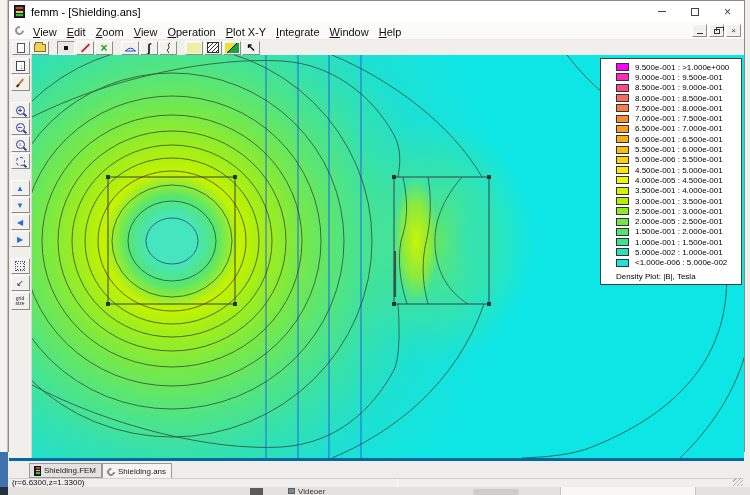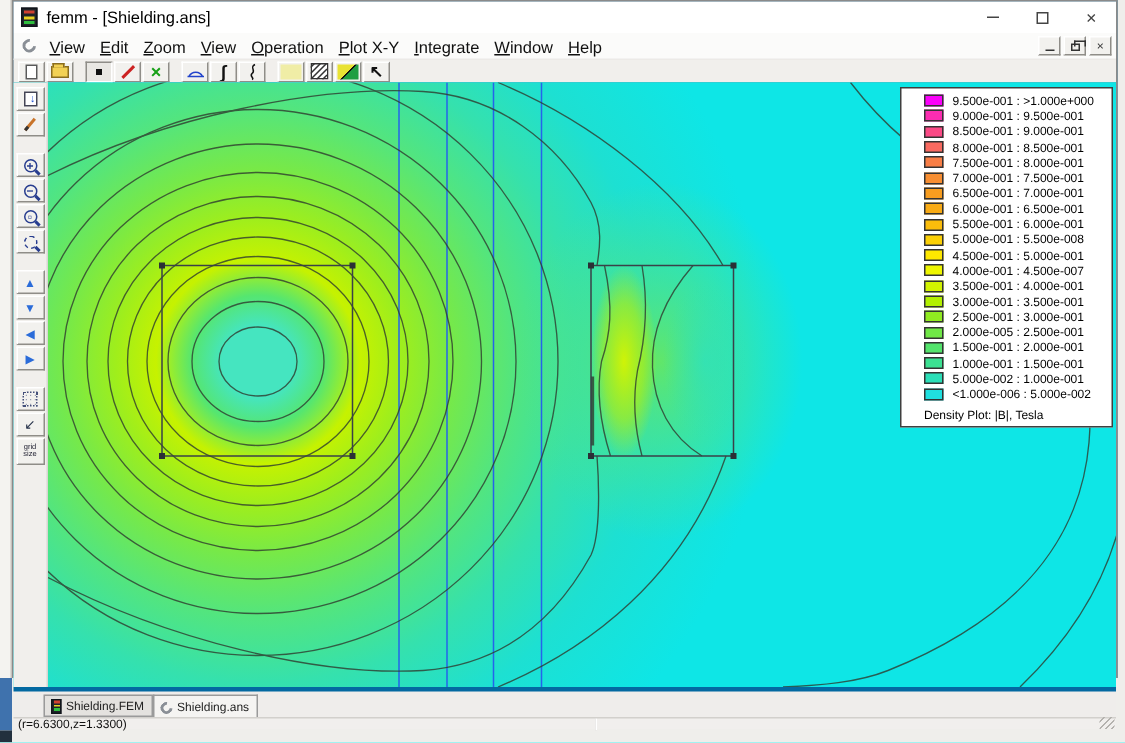--- a/index.html
+++ b/index.html
@@ -11,21 +11,21 @@
   .left-strip .sel { position:absolute; left:0; top:452px; width:8px; height:35px; background:#3f72ad; }
   .left-strip .dark { position:absolute; left:0; top:487px; width:8px; height:8px; background:#22303e; }
   .bottom-strip { position:absolute; left:8px; top:487px; width:742px; height:8px; background:#e4e2de; overflow:hidden; }
   .bottom-strip .dk { position:absolute; left:242px; top:1px; width:13px; height:7px; background:#5a5a58; }
   .bottom-strip .blob { position:absolute; left:465px; top:2px; width:46px; height:6px; background:#cfcdc9; border-radius:3px; }
   .bottom-strip .white { position:absolute; left:552px; top:0; width:136px; height:8px; background:#f7f7f6; border-left:1px solid #c9c7c3; border-right:1px solid #c9c7c3; }
   .bg-item { position:absolute; left:280px; top:0px; height:8px; font-size:8px; color:#333; display:flex; align-items:flex-start; gap:3px; }
   .bg-item .fic { width:7px; height:6px; margin-top:1px; background:#7a8794; border:1px solid #55606b; }
 
   
-  .window { position:absolute; left:8px; top:0; width:737px; height:452px; background:#0c4a6e; border:1px solid #8a8a8a; }
+  .window { position:absolute; left:8px; top:0; width:737px; height:452px; background:#ef4444; border:1px solid #8a8a8a; }
 
   .titlebar { height:21px; background:#ffffff; display:flex; align-items:center; }
   .app-icon { width:11px; height:13px; margin-left:5px; background:#20242a; border:1px solid #10141a; display:flex; flex-direction:column; justify-content:space-evenly; align-items:center; }
   .app-icon i { display:block; width:7px; height:2px; }
   .title-text { margin-left:6px; font-size:11px; color:#000; }
   .caption-btns { margin-left:auto; display:flex; height:21px; }
   .cap-btn { width:33px; height:21px; display:flex; align-items:center; justify-content:center; color:#444; font-size:12px; }
   .glyph-min { width:8px; height:1px; background:#444; }
   .glyph-max { width:8px; height:8px; border:1px solid #444; }
 
@@ -88,20 +88,29 @@
   .grip { position:absolute; right:1px; bottom:0px; width:10px; height:8px; background:repeating-linear-gradient(135deg, transparent 0 2px, #b4b2ae 2px 3px); }
 </style>
 </head>
 <body>
 
 <div class="screen">
 
   <div class="left-strip">
     <div class="sel"></div>
     <div class="dark"></div>
+  </div>
+  <div class="bottom-strip">
+    <div class="dk"></div>
+    <div class="bg-item">
+      <span class="fic"></span>
+      <span>Videoer</span>
+    </div>
+    <div class="blob"></div>
+    <div class="white"></div>
   </div>
 
   <div class="window">
 
     <div class="titlebar">
       <div class="app-icon">
         <i style="background:#d04030"></i>
         <i style="background:#e8d020"></i>
         <i style="background:#2fbf3f"></i>
       </div>
@@ -353,29 +362,29 @@
               <div class="legend-row">
                 <span class="legend-swatch" style="background: rgb(249, 171, 20);"></span>
                 <span class="legend-label">6.000e-001 : 6.500e-001</span>
               </div>
               <div class="legend-row">
                 <span class="legend-swatch" style="background: rgb(251, 189, 11);"></span>
                 <span class="legend-label">5.500e-001 : 6.000e-001</span>
               </div>
               <div class="legend-row">
                 <span class="legend-swatch" style="background: rgb(252, 209, 6);"></span>
-                <span class="legend-label">5.000e-001 : 5.500e-008</span>
+                <span class="legend-label">5.000e-006 : 5.500e-001</span>
               </div>
               <div class="legend-row">
                 <span class="legend-swatch" style="background: rgb(254, 232, 0);"></span>
                 <span class="legend-label">4.500e-001 : 5.000e-001</span>
               </div>
               <div class="legend-row">
                 <span class="legend-swatch" style="background: rgb(238, 246, 0);"></span>
-                <span class="legend-label">4.000e-001 : 4.500e-007</span>
+                <span class="legend-label">4.000e-005 : 4.500e-001</span>
               </div>
               <div class="legend-row">
                 <span class="legend-swatch" style="background: rgb(210, 244, 0);"></span>
                 <span class="legend-label">3.500e-001 : 4.000e-001</span>
               </div>
               <div class="legend-row">
                 <span class="legend-swatch" style="background: rgb(178, 240, 0);"></span>
                 <span class="legend-label">3.000e-001 : 3.500e-001</span>
               </div>
               <div class="legend-row">

